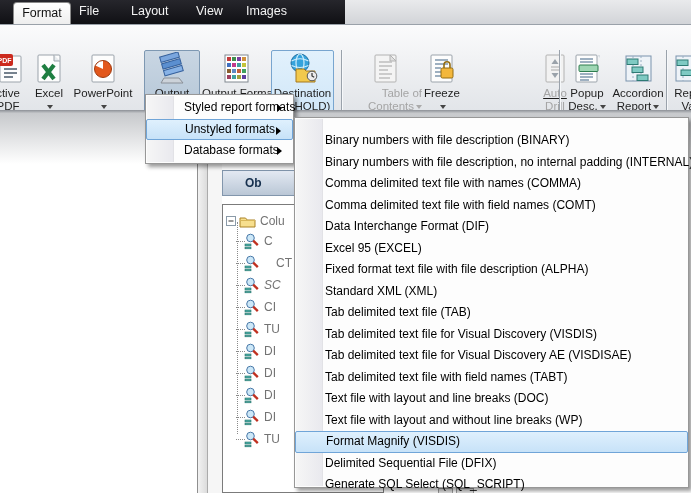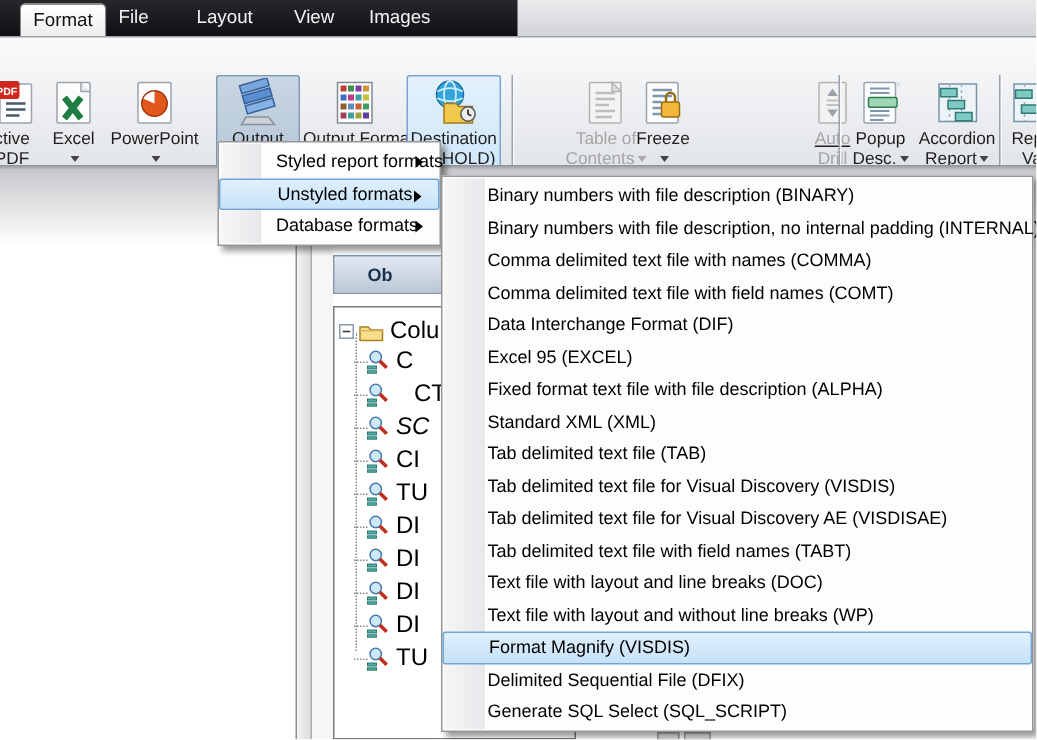--- a/index.html
+++ b/index.html
@@ -39,21 +39,21 @@
     background:linear-gradient(#8c9096 0,#c7c9cc 6%,#ffffff 100%);}
 
   
   .vline{position:absolute;top:133px;height:360px;}
 
   
   #panel-header{position:absolute;left:222px;top:170px;width:162px;height:26px;
     background:linear-gradient(#e3e9f2,#bac7d6);border:1px solid #8296ac;box-sizing:border-box;
     font-size:12px;font-weight:bold;color:#16304e;line-height:24px;padding-left:22px;}
   #tree-box{position:absolute;left:222px;top:204px;width:162px;height:289px;background:#fff;border:1px solid #7b7b7b;box-sizing:border-box;}
-  .trow{position:absolute;height:20px;display:flex;align-items:center;font-size:16px;color:#000000;white-space:nowrap;justify-content:center;}
+  .trow{position:absolute;height:20px;display:flex;align-items:center;font-size:12px;color:#737373;white-space:nowrap;justify-content:center;}
   .vdots{position:absolute;border-left:1px dotted #8a8a8a;}
   .hdots{position:absolute;border-top:1px dotted #8a8a8a;width:9px;}
 
   
   .menu{position:absolute;background:#fdfdfd;border:1px solid #979797;box-shadow:3px 3px 4px rgba(0,0,0,.4);box-sizing:border-box;z-index:20;}
   .gutter{position:absolute;left:1px;top:1px;bottom:1px;width:26px;background:linear-gradient(to right,#f6f6f6,#e9e9ee);border-right:1px solid #e2e2e6;}
   .mitem{position:relative;height:21.7px;line-height:21.7px;font-size:12px;color:#000;padding-left:38px;white-space:nowrap;box-sizing:border-box;}
   .menu2 .mitem{height:21.5px;line-height:21.5px;padding-left:30px;}
   .mitem.hl{background:linear-gradient(#dff0fd,#c7e2f8);border:1px solid #70a5d8;border-radius:2px;line-height:19.7px;}
   .marrow{position:absolute;right:7px;top:7px;width:0;height:0;border:4px solid transparent;border-left:5px solid #000;}
@@ -164,21 +164,21 @@
           <path d="M4.5 9 Q13 4.5 21.5 9 M4.5 13.5 Q13 17.5 21.5 13.5" stroke="#cfeefc" stroke-width="1.2" fill="none"></path>
           <path d="M9 17 h8 l2 2 h9 v11 h-19 z" fill="#f2c94c" stroke="#a5791e"></path>
           <circle cx="25" cy="24" r="4.8" fill="#ececec" stroke="#555"></circle>
           <path d="M25 21 v3 l2.2 1.2" stroke="#333" fill="none" stroke-width="1.2"></path>
         </svg>
       </div>
       <div class="bl">Destination</div>
       <div class="bl">(PCHOLD)</div>
     </div>
 
-    <div class="btn disabled" style="left:368px;width:72px;">
+    <div class="btn disabled" style="left:350px;width:72px;text-align:right;">
       <div class="ic">
         <svg width="28" height="32" viewBox="0 0 28 32">
           <rect x="3" y="2" width="21" height="27" rx="1" fill="#f4f4f4" stroke="#b2b2b2"></rect>
           <path d="M18 2 l6 6 h-6 z" fill="#e0e0e0" stroke="#b2b2b2"></path>
           <path d="M7 9 h13 M7 13 h13 M7 17 h9 M7 21 h13 M7 25 h11" stroke="#bdbdbd" stroke-width="1.6"></path>
         </svg>
       </div>
       <div class="bl">Table of</div>
       <div class="bl"><span>Contents</span><span class="caret"></span></div>
     </div>
@@ -401,21 +401,21 @@
     <div class="mitem hl">
       <span>Unstyled formats</span>
       <span class="marrow"></span>
     </div>
     <div class="mitem">
       <span>Database formats</span>
       <span class="marrow"></span>
     </div>
   </div>
 
-  <div class="menu menu2" style="left:294px;top:117px;width:395px;height:371px;padding-top:2px;">
+  <div class="menu menu2" style="left:294px;top:117px;width:395px;height:371px;padding-top:12px;">
     <div class="gutter"></div>
     <div class="mitem">Binary numbers with file description (BINARY)</div>
     <div class="mitem">Binary numbers with file description, no internal padding (INTERNAL)</div>
     <div class="mitem">Comma delimited text file with names (COMMA)</div>
     <div class="mitem">Comma delimited text file with field names (COMT)</div>
     <div class="mitem">Data Interchange Format (DIF)</div>
     <div class="mitem">Excel 95 (EXCEL)</div>
     <div class="mitem">Fixed format text file with file description (ALPHA)</div>
     <div class="mitem">Standard XML (XML)</div>
     <div class="mitem">Tab delimited text file (TAB)</div>

